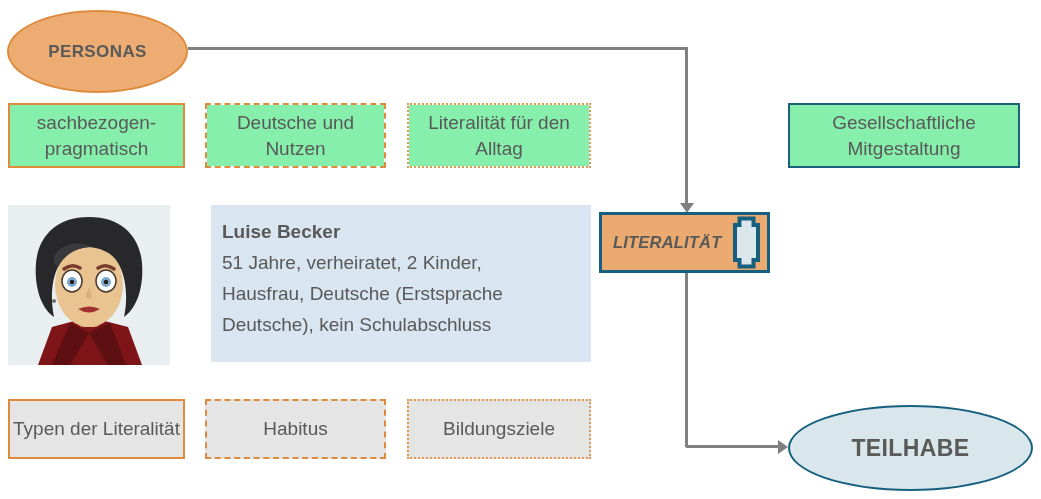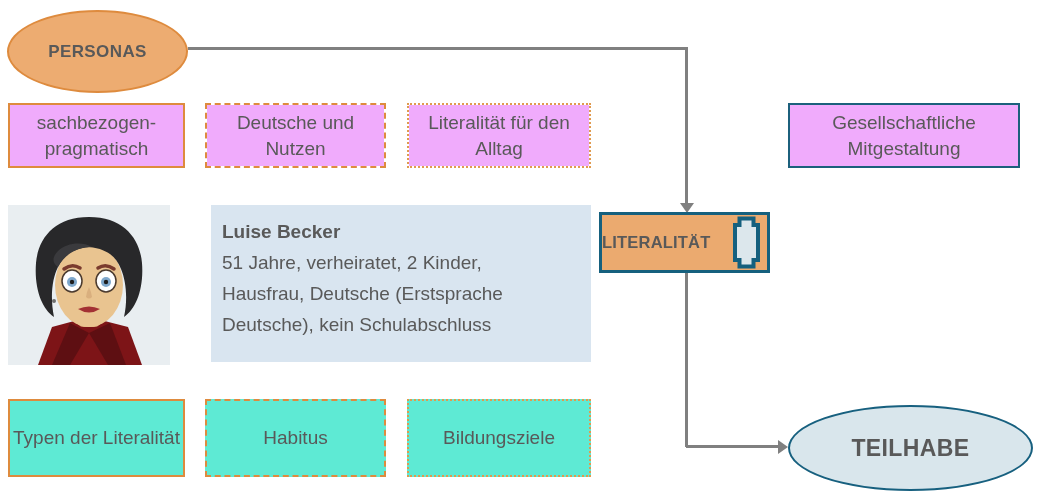--- a/index.html
+++ b/index.html
@@ -41,25 +41,25 @@
   }
 
   
   .label-box {
     display: flex;
     align-items: center;
     justify-content: center;
     text-align: center;
     font-size: 19px;
     line-height: 1.32;
-    background: #f0abfc;
+    background: #86efac;
     background-clip: padding-box;
   }
   .row-top    { top: 103px; height: 65px; }
-  .row-bottom { top: 399px; height: 78px; background: #5eead4; }
+  .row-bottom { top: 399px; height: 60px; background: #e5e5e5; }
 
   .b-solid-orange  { border: 2.5px solid  #DE8B3E; }
   .b-dashed-orange { border: 2.5px dashed #DE8B3E; }
   .b-dotted-orange { border: 2.5px dotted #E09A4F; }
   .b-solid-teal    { border: 2.5px solid  #1C607C; }
 
   .pos-c1 { left: 8px;   width: 177px; }
   .pos-c2 { left: 205px; width: 181px; }
   .pos-c3 { left: 407px; width: 184px; }
   .pos-c4 { left: 788px; width: 232px; }
@@ -82,21 +82,23 @@
     left: 599px; top: 212px; width: 171px; height: 61px;
     background: #EBAA6F;
     border: 3px solid #15607E;
     display: flex;
     align-items: center;
   }
   .literalitaet-box .lit-label {
     font-weight: bold;
     font-size: 16.5px;
     letter-spacing: 0.2px;
+    margin-left: 11px;
     white-space: nowrap;
+    font-style: italic;
   }
   .literalitaet-box .lit-icon {
     margin-left: auto;
     margin-right: 4px;
     display: block;
   }
 
   
   .line { background: #808080; }
   .conn-top-h    { left: 188px; top: 47px;  width: 498px; height: 2.5px; }

